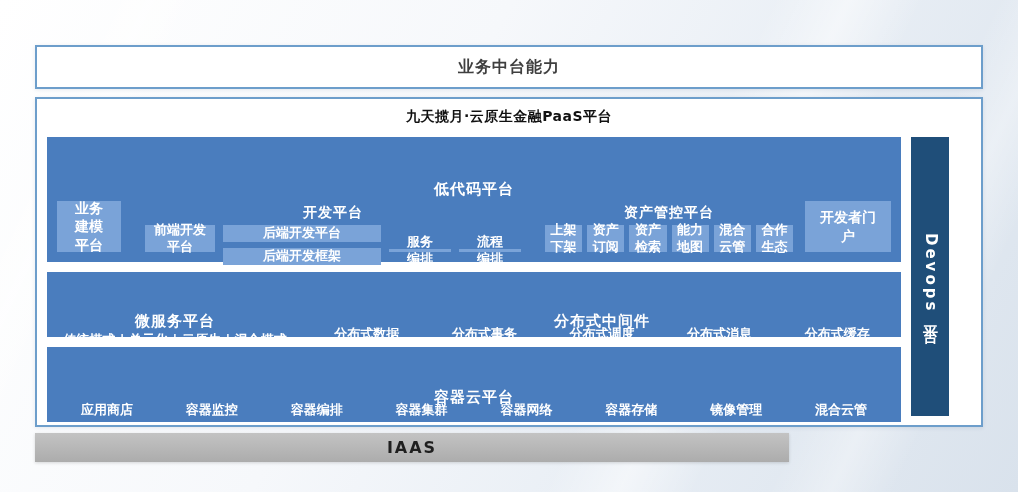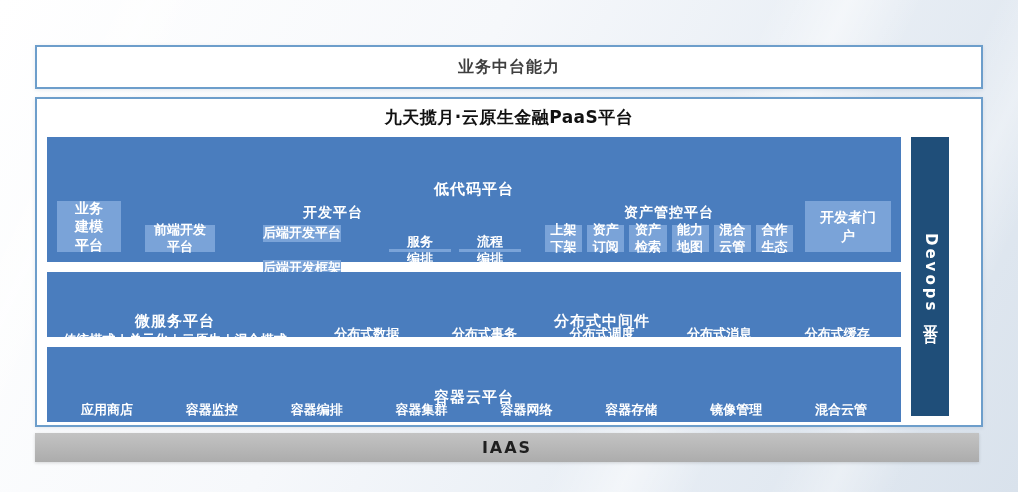--- a/index.html
+++ b/index.html
@@ -22,21 +22,21 @@
     position:absolute; left:35px; width:948px; background:#ffffff;
     border:2px solid var(--border-blue,#6d9ecb);
     box-shadow:0 1px 4px rgba(30,60,100,0.10);
   }
   .top-banner{ top:45px; height:44px; display:flex; align-items:center; justify-content:center; }
   .banner-title{ font-size:16px; font-weight:bold; color:#3f3f3f; letter-spacing:1px; }
 
   .main-panel{ top:97px; height:330px; }
   .main-title{
     height:36px; display:flex; align-items:center; justify-content:center;
-    font-size:17px; font-weight:bold; color:#111; letter-spacing:0.5px;
+    font-size:14px; font-weight:bold; color:#111; letter-spacing:0.5px;
   }
   .main-body{
     position:absolute; left:10px; right:32px; top:38px; bottom:9px;
     display:flex; gap:10px;
   }
   .left-col{ flex:1; display:flex; flex-direction:column; gap:10px; min-width:0; }
 
   .section{ background:var(--section-blue,#4a7dbe); }
   .section-title{
     height:24px; display:flex; align-items:center; justify-content:center;
@@ -55,21 +55,21 @@
   .portal-cell{ width:86px; padding:12px 13px; }
 
   .group{ display:flex; flex-direction:column; min-width:0;padding-left:12px; }
   .group-title{
     height:24px; display:flex; align-items:center; justify-content:center;
     color:#fff; font-size:14px; font-weight:bold; letter-spacing:1px;
   }
   .dev-group{ width:388px; }
   .dev-row{ flex:1; display:flex; gap:8px; min-height:0; }
   .fe-cell{ width:70px; padding:0 9px; }
-  .dev-mid{ flex:1; display:flex; flex-direction:column; gap:18px; min-width:0;align-items:center; }
+  .dev-mid{ flex:1; display:flex; flex-direction:column; gap:6px; min-width:0; }
   .dev-mid .cell{ flex:1; }
   .orch-cell{ width:62px; padding:0 12px;margin-top:24px; }
 
   .asset-group{ flex:1; }
   .asset-row{ flex:1; display:flex; gap:5px; min-height:0; }
   .asset-row .cell{ flex:1; padding:0 4px; }
 
   
   .mid-row{ height:65px; display:flex; }
   .micro{ width:256px; display:flex; flex-direction:column; }
@@ -91,21 +91,21 @@
     width:38px; background:var(--devops-navy,#1f4e79); color:#fff;
     display:flex; align-items:center; justify-content:center;
   }
   .devops-text{
     writing-mode:vertical-rl; text-orientation:mixed;
     font-size:15px; font-weight:bold; letter-spacing:3px; white-space:nowrap;
   }
 
   
   .iaas{
-    position:absolute; left:35px; top:433px; width:944px; height:29px;
+    position:absolute; left:35px; top:433px; width:754px; height:29px;
     background:linear-gradient(#c3c3c3,#acacac);
     display:flex; align-items:center; justify-content:center;
     box-shadow:0 1px 3px rgba(0,0,0,0.15);
   }
   .iaas-label{ font-size:16px; font-weight:bold; color:#1f1f1f; letter-spacing:2px; }
 </style>
 </head>
 <body>
 
 <div class="canvas">

